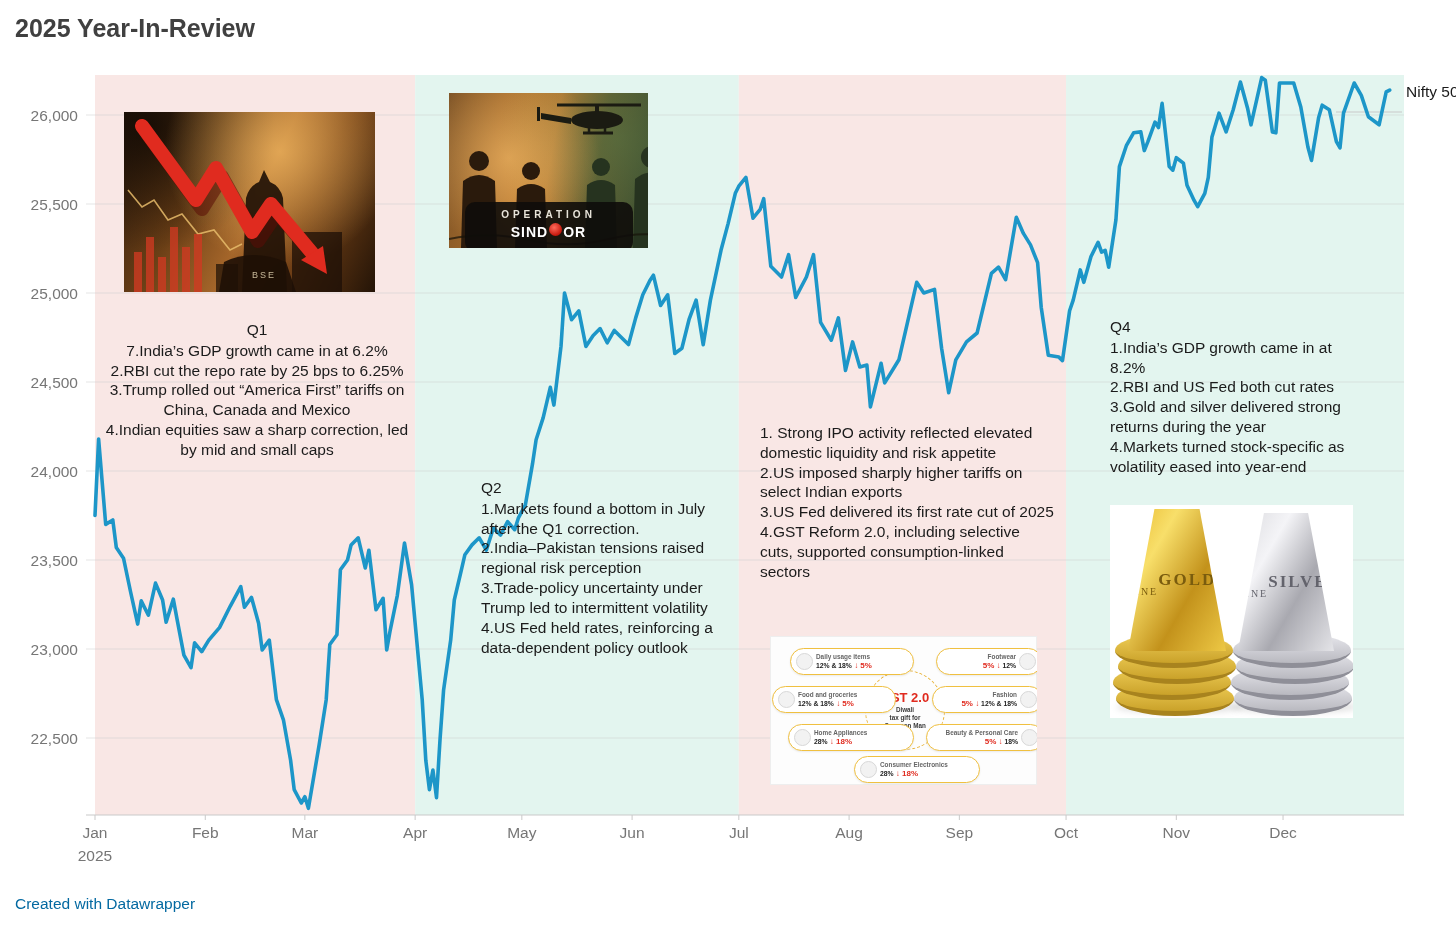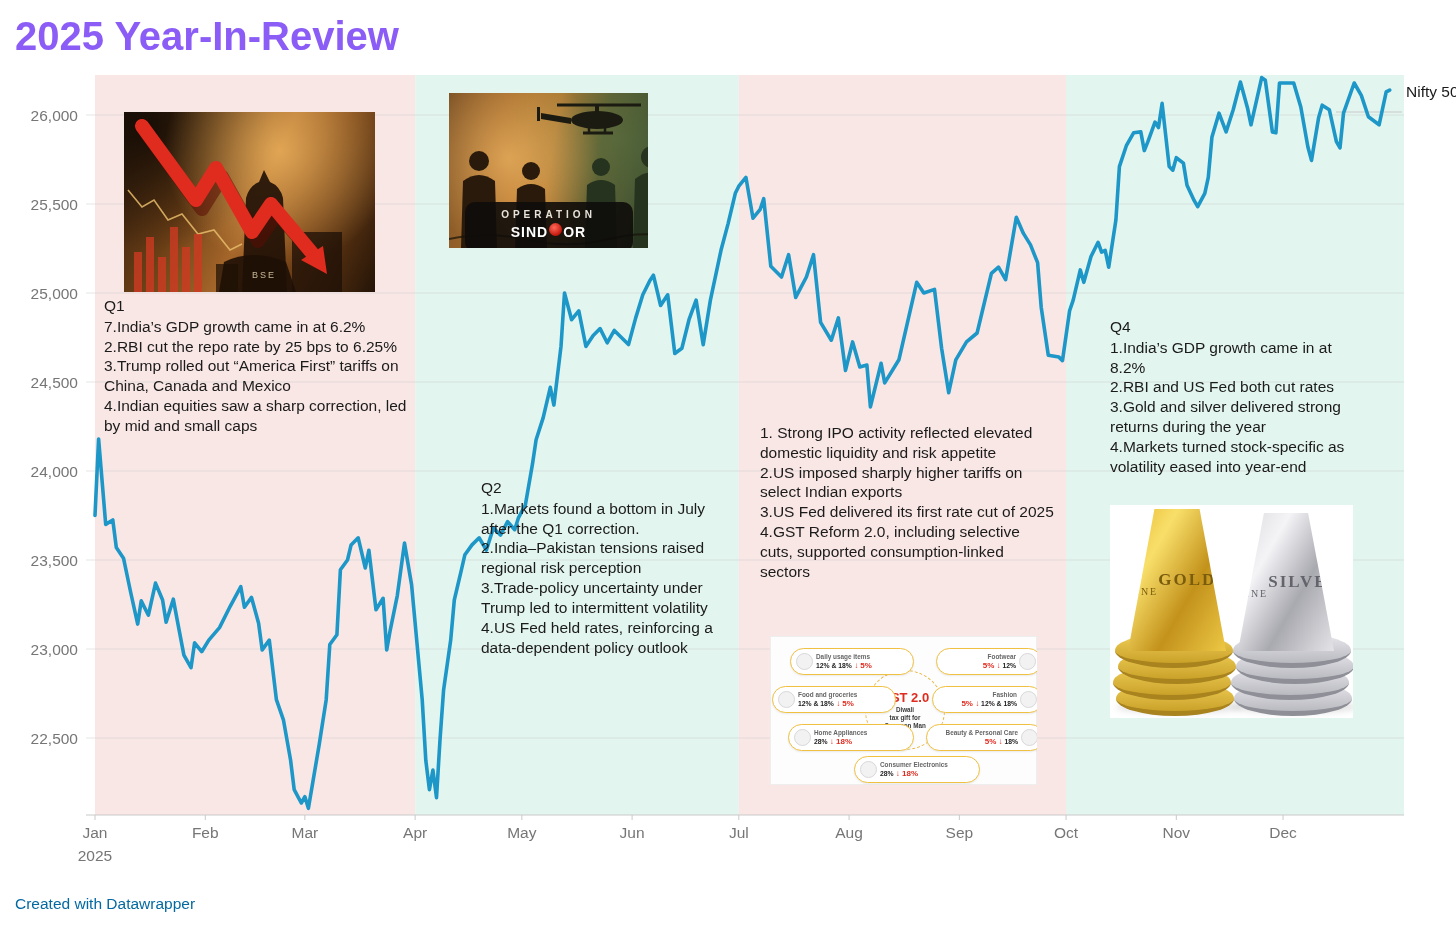--- a/index.html
+++ b/index.html
@@ -1,18 +1,18 @@
 <!DOCTYPE html>
 <html><head>
 <meta charset="utf-8">
 <style>
   html,body{margin:0;padding:0;background:#fff;}
   .stage{position:relative;width:1456px;height:930px;background:#fff;overflow:hidden;
          font-family:"Liberation Sans",sans-serif;-webkit-font-smoothing:antialiased;}
-  .page-title{position:absolute;left:15px;top:14px;font-size:40px;font-weight:700;color:#8b5cf6;letter-spacing:0;}
+  .page-title{position:absolute;left:15px;top:14px;font-size:25px;font-weight:700;color:#404040;letter-spacing:0;}
   #plot{position:absolute;left:0;top:0;}
   .series-label{position:absolute;left:1406px;top:80px;width:54px;font-size:15.5px;line-height:23px;color:#1a1a1a;}
   .anno{position:absolute;color:#1b1b1b;font-size:15.5px;line-height:1.28;}
   .anno-h{margin-bottom:1px;}
   .anno-b{white-space:pre-line;}
   .footer-credit{position:absolute;left:15px;top:895px;font-size:15.5px;color:#0369a1;text-decoration:none;}
 
   
   .img-crash{position:absolute;left:124px;top:112px;width:251px;height:180px;overflow:hidden;
     background:
@@ -124,21 +124,21 @@
       <text x="1283.038" y="838" text-anchor="middle" fill="#767676" font-size="15.5" font-family="Liberation Sans, sans-serif">Dec</text>
       <text x="95" y="861" text-anchor="middle" fill="#767676" font-size="15.5" font-family="Liberation Sans, sans-serif">2025</text>
       <line x1="1336" y1="112" x2="1402" y2="112" stroke="#c9c9c9" stroke-width="1"></line>
       <polyline points="95.0,515.5 98.6,439.0 105.7,524.4 112.8,520.0 116.3,547.5 123.5,558.2 130.6,592.0 137.7,624.1 141.2,600.9 148.4,615.2 155.5,583.1 162.6,600.0 166.1,622.3 173.3,599.2 176.8,617.8 183.9,655.2 191.0,667.7 194.6,642.8 201.7,651.7 208.8,640.1 219.5,627.6 230.2,606.3 240.8,586.7 244.4,607.2 251.5,597.4 258.6,623.2 262.2,649.9 269.3,640.1 276.4,699.7 283.5,720.2 290.6,760.3 294.2,789.6 301.3,803.0 304.9,796.7 308.4,808.3 319.1,745.1 326.2,699.7 329.8,644.5 336.9,634.8 340.4,569.8 347.5,560.0 351.1,544.9 358.2,537.8 365.3,568.0 368.9,550.2 376.0,609.8 383.1,598.3 386.7,649.9 390.2,630.3 397.3,595.6 404.5,543.1 411.6,584.9 422.2,699.7 425.8,760.3 429.4,789.6 432.9,770.0 436.5,797.6 440.0,739.8 443.6,689.9 450.7,640.1 454.3,600.0 461.4,569.8 464.9,554.7 472.0,544.9 479.2,537.8 486.3,550.2 493.4,528.0 500.5,535.1 507.6,521.7 514.7,529.7 518.3,518.2 525.4,504.8 532.5,463.9 536.1,439.8 543.2,417.6 550.3,387.3 553.9,405.1 561.0,346.4 564.5,293.0 571.6,319.7 578.8,310.8 585.9,346.4 593.0,335.7 600.1,328.6 607.2,342.8 614.3,330.4 621.4,337.5 628.5,344.6 635.7,317.9 642.8,294.8 649.9,280.5 653.4,275.2 660.6,305.5 667.7,294.8 674.8,353.5 681.9,348.2 689.0,319.7 696.1,300.1 703.2,344.6 710.4,300.1 721.0,250.3 728.1,223.6 735.3,193.3 738.8,186.2 745.9,177.3 753.0,218.2 760.2,209.3 763.7,198.7 770.8,266.3 781.5,277.0 788.6,254.7 795.7,297.4 806.4,277.0 813.5,254.7 820.6,322.4 831.3,340.2 838.4,317.9 845.5,370.4 852.6,341.9 859.8,366.9 866.9,365.1 870.4,406.9 881.1,363.3 884.7,382.9 898.9,359.8 916.7,282.3 923.8,293.0 934.5,289.4 941.6,348.2 948.7,392.7 955.8,359.8 966.5,341.9 977.1,333.0 991.4,273.4 998.5,267.2 1005.6,279.6 1016.3,217.3 1023.4,233.4 1030.5,244.9 1037.6,262.7 1041.2,307.2 1048.3,355.3 1058.9,357.1 1062.5,360.6 1069.6,310.8 1073.2,300.1 1080.3,269.9 1083.8,282.3 1091.0,256.5 1098.1,242.3 1101.6,252.1 1105.2,250.3 1108.7,267.2 1115.9,220.0 1119.4,166.6 1126.5,145.3 1133.6,132.8 1140.8,131.9 1144.3,150.6 1147.9,141.7 1155.0,122.1 1158.5,127.5 1162.1,103.4 1169.2,166.6 1172.8,170.2 1176.3,157.7 1183.4,163.1 1187.0,185.3 1194.1,200.4 1197.7,206.7 1204.8,193.3 1208.3,177.3 1211.9,137.3 1219.0,113.2 1226.1,131.9 1233.2,109.7 1240.4,82.1 1247.5,107.9 1251.0,124.8 1261.7,77.6 1265.3,80.3 1272.4,131.9 1275.9,132.8 1279.5,83.0 1293.7,83.0 1300.8,107.0 1307.9,147.0 1311.5,160.4 1318.6,117.7 1322.2,105.2 1329.3,109.7 1336.4,141.7 1340.0,147.9 1343.5,113.2 1354.2,83.0 1361.3,95.4 1368.4,116.8 1379.1,124.8 1386.2,91.9 1389.7,90.1" fill="none" stroke="#1d96c8" stroke-width="3.6" stroke-linejoin="round" stroke-linecap="round"></polyline>
     </svg>
 
   <div class="page-title">2025 Year-In-Review</div>
 
   <div class="series-label">Nifty 50</div>
 
-  <div class="anno" style="left:104px;top:296px;width:306px;">
+  <div class="anno" style="left:104px;top:320px;width:306px;text-align:center;">
     <div class="anno-h">Q1</div>
     <div class="anno-b">7.India’s GDP growth came in at 6.2%
 2.RBI cut the repo rate by 25 bps to 6.25%
 3.Trump rolled out “America First” tariffs on China, Canada and Mexico
 4.Indian equities saw a sharp correction, led by mid and small caps</div>
   </div>
   <div class="anno" style="left:481px;top:478px;width:248px;">
     <div class="anno-h">Q2</div>
     <div class="anno-b">1.Markets found a bottom in July after the Q1 correction.
 2.India–Pakistan tensions raised regional risk perception

